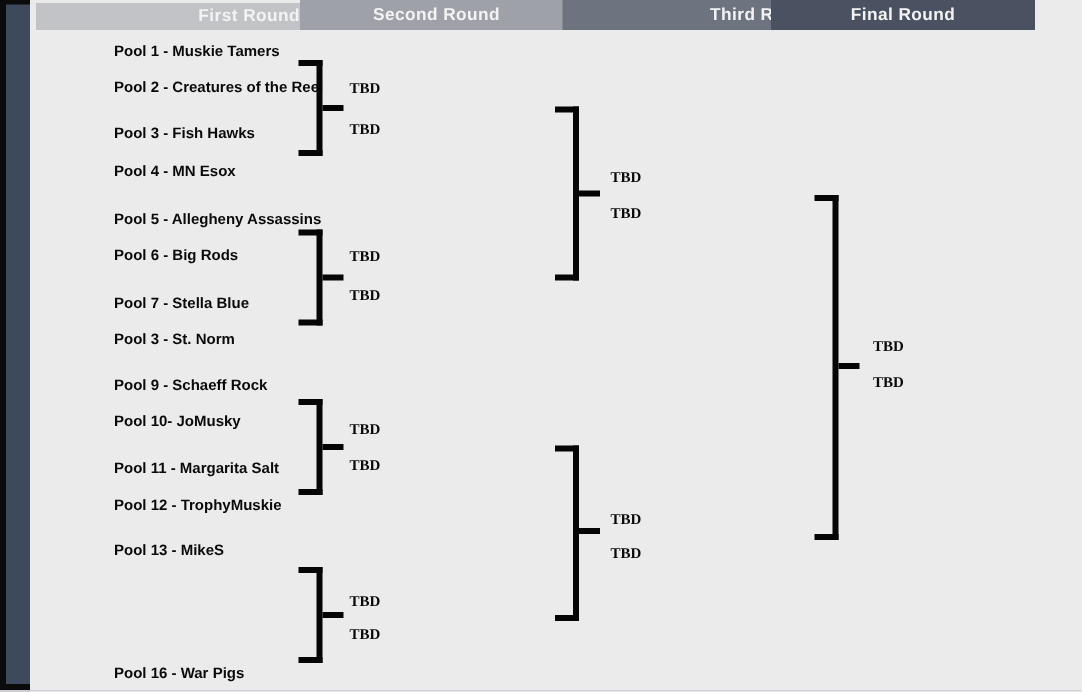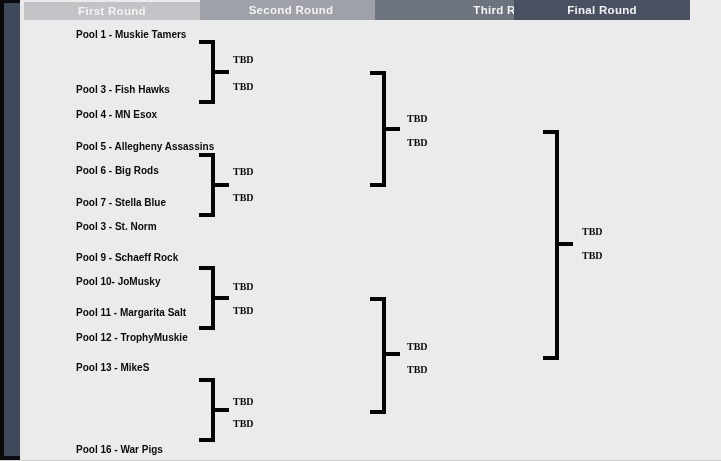--- a/index.html
+++ b/index.html
@@ -11,21 +11,21 @@
   }
   
   .edge-black{position:absolute;left:0;top:0;width:20px;height:461px;background:#0b0b0c;}
   .edge-navy{position:absolute;left:4px;top:3px;width:16px;height:453px;background:#3e4a5b;}
   
   .hdr{
     position:absolute;top:0;height:20px;line-height:20px;
     text-align:center;font-size:11.5px;font-weight:700;
     color:#f3f3f4;letter-spacing:.3px;white-space:nowrap;
   }
-  .hdr-1{left:24px;width:176px;top:2px;height:18px;line-height:18px;}
+  .hdr-1{left:24px;width:176px;top:2px;height:18px;line-height:18px;text-align:right;}
   .hdr-2{left:200px;width:182px;}
   .hdr-3{left:375px;width:170px;text-align:right;}
   .hdr-4{left:514px;width:176px;}
   
   .pool{
     position:absolute;left:30px;height:14px;line-height:14px;
     font-size:10px;font-weight:700;color:#0a0a0a;white-space:nowrap;margin-left:46px;
   }
   
   .tbd{
@@ -58,20 +58,21 @@
 
   <div class="edge-black"></div>
   <div class="edge-navy"></div>
 
   <div class="hdr hdr-1" style="background-color: rgb(194, 195, 199);">First Round</div>
   <div class="hdr hdr-2" style="background-color: rgb(158, 161, 168);">Second Round</div>
   <div class="hdr hdr-3" style="background-color: rgb(109, 116, 128);">Third Round</div>
   <div class="hdr hdr-4" style="background-color: rgb(74, 81, 97);">Final Round</div>
 
   <div class="pool" style="top:28px">Pool 1 - Muskie Tamers</div>
+  <div class="pool" style="top:52px">Pool 2 - Creatures of the Reel</div>
   <div class="pool" style="top:83px">Pool 3 - Fish Hawks</div>
   <div class="pool" style="top:108px">Pool 4 - MN Esox</div>
   <div class="pool" style="top:140px">Pool 5 - Allegheny Assassins</div>
   <div class="pool" style="top:164px">Pool 6 - Big Rods</div>
   <div class="pool" style="top:196px">Pool 7 - Stella Blue</div>
   <div class="pool" style="top:220px">Pool 3 - St. Norm</div>
   <div class="pool" style="top:251px">Pool 9 - Schaeff Rock</div>
   <div class="pool" style="top:275px">Pool 10- JoMusky</div>
   <div class="pool" style="top:306px">Pool 11 - Margarita Salt</div>
   <div class="pool" style="top:331px">Pool 12 - TrophyMuskie</div>

